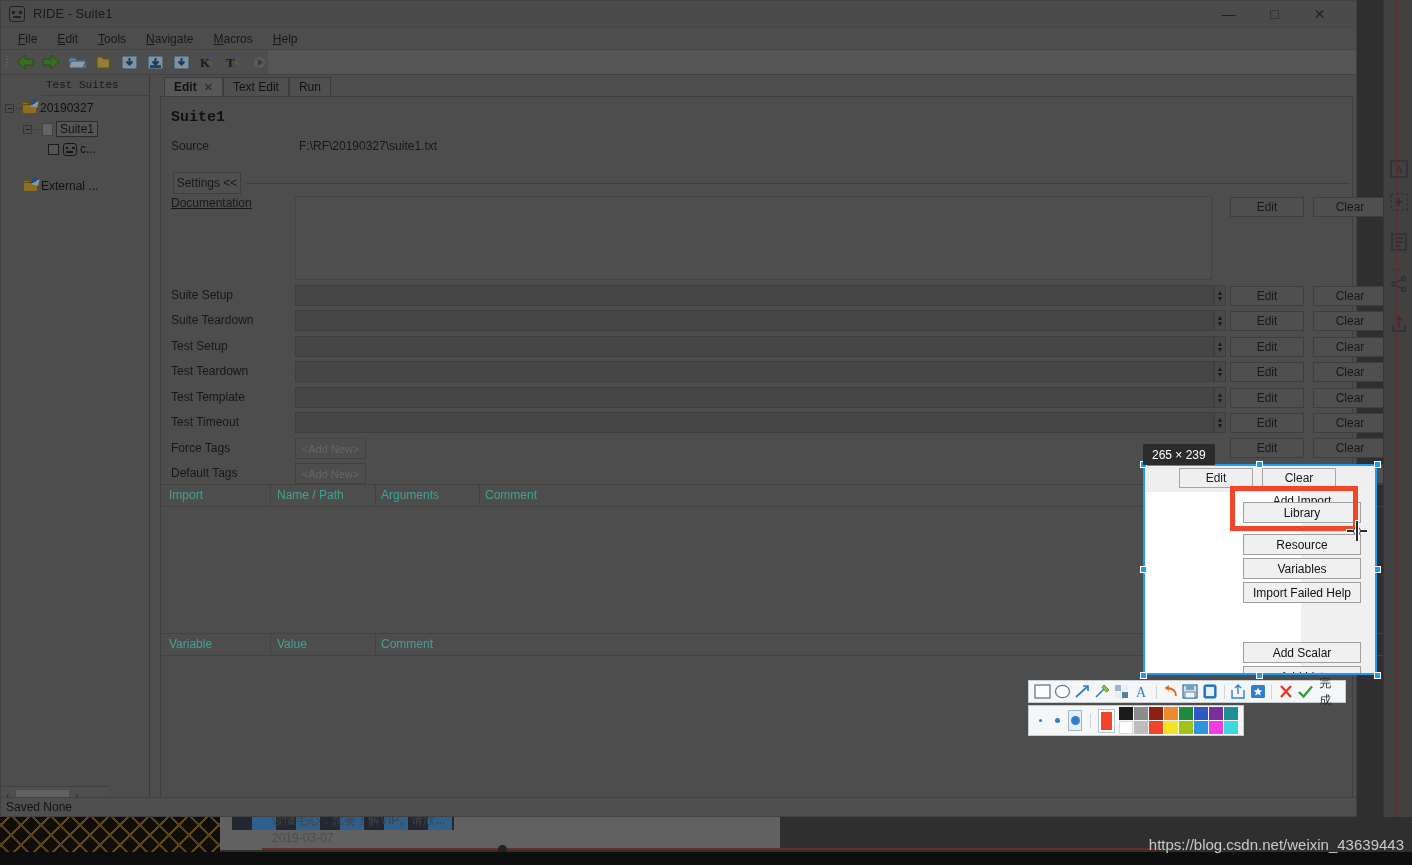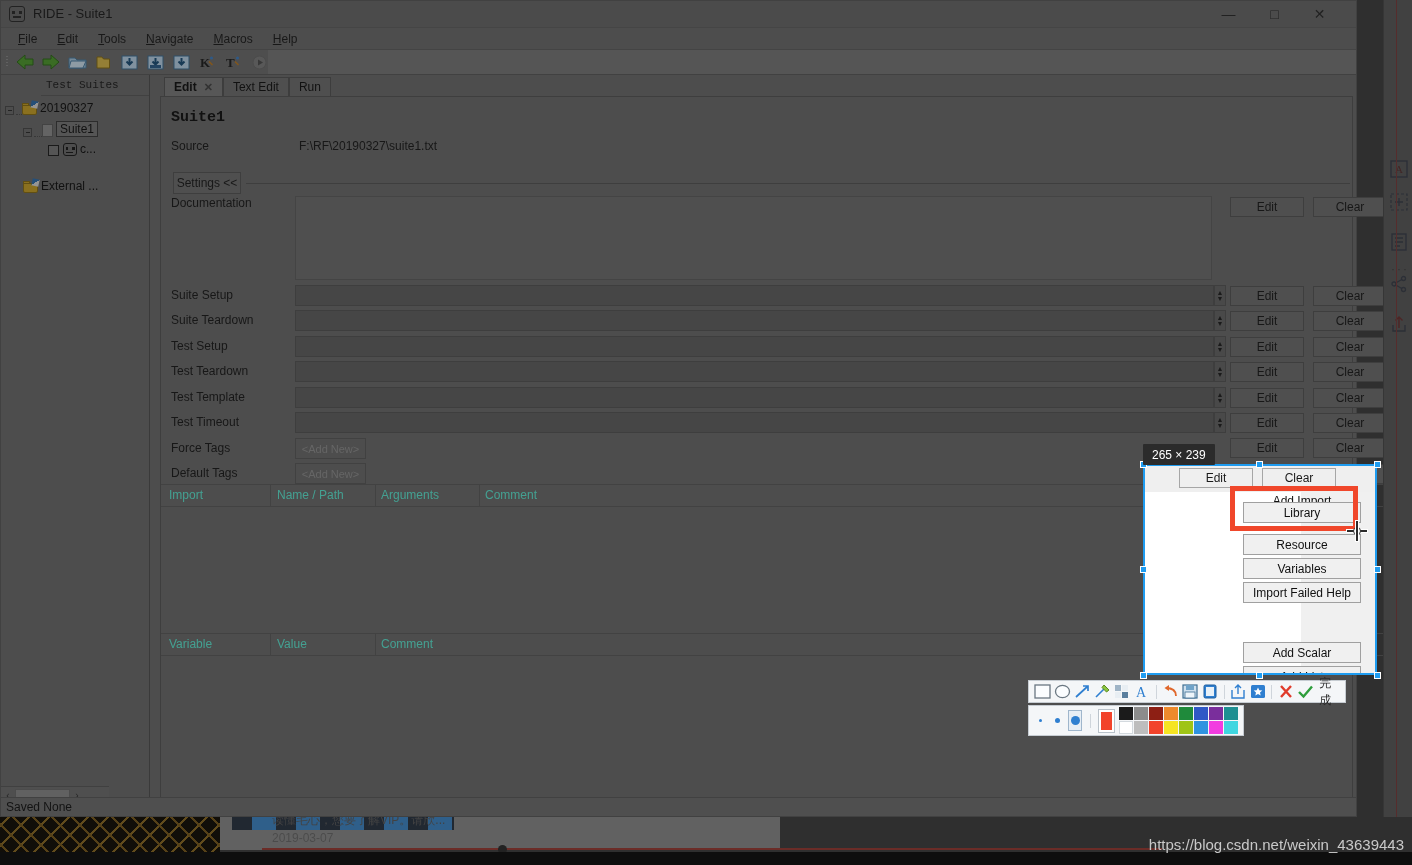--- a/index.html
+++ b/index.html
@@ -53,21 +53,21 @@
   #tb-grip:before{content:"";position:absolute;left:3px;top:4px;width:2px;height:12px;
     background:repeating-linear-gradient(#8a8a8a 0 1px,transparent 1px 3px);}
   .tbi{width:26px;height:22px;display:flex;align-items:center;justify-content:center;position:relative;}
   #toolbar-rest{position:absolute;left:267px;top:0;right:0;height:24px;background:#787878;}
 
   
   #body{display:flex;height:728px;}
   #tree-panel{width:108px;background:#6c6c6c;border-right:1px solid #4f4f4f;position:relative;padding-left:40px;}
   #tree-title{font-family:"Liberation Mono", monospace;font-size:11px;color:#202020;padding:4px 0 4px 5px;
      border-bottom:1px solid #5a5a5a;background:#6c6c6c;}
-  .tnode{position:absolute;font-size:12px;color:#111;white-space:nowrap;display:flex;align-items:flex-end;}
+  .tnode{position:absolute;font-size:12px;color:#111;white-space:nowrap;display:flex;align-items:center;}
   .tbox{width:9px;height:9px;border:1px solid #4a4a4a;background:#6c6c6c;position:relative;margin-right:2px;
      display:inline-block;box-sizing:border-box;}
   .tbox:before{content:"";position:absolute;left:1.5px;top:3px;width:4px;height:1px;background:#2c2c2c;}
   .dots{border-top:1px dotted #4d4d4d;}
   .folder{width:15px;height:12px;margin-right:3px;position:relative;display:inline-block;}
   .folder:before{content:"";position:absolute;left:0;top:2px;width:15px;height:10px;background:#c9a227;
      border:1px solid #8a6f14;box-sizing:border-box;border-radius:0 2px 2px 2px;}
   .folder:after{content:"";position:absolute;left:0;top:0;width:7px;height:3px;background:#c9a227;
      border:1px solid #8a6f14;box-sizing:border-box;}
   .pencil{position:absolute;right:-1px;top:-2px;width:7px;height:7px;
@@ -354,21 +354,21 @@
 
       <div id="editor-surface">
 
         <div id="suite-name">Suite1</div>
         <div id="src-label">Source</div>
         <div id="src-value">F:\RF\20190327\suite1.txt</div>
 
         <div id="settings-btn">Settings &lt;&lt;</div>
         <div id="settings-rule"></div>
 
-        <div class="slabel" style="top:99px;">Documentation</div>
+        <div class="slabel" style="top:99px;text-decoration:underline;">Documentation</div>
         <div id="doc-field"></div>
         <div class="sbtn" style="left:1069px;top:100px;">Edit</div>
         <div class="sbtn" style="left:1152px;top:100px;">Clear</div>
 
         <div class="slabel" style="top:191px;">Suite Setup</div>
         <div class="sfield" style="left:134px;top:188px;width:919px;height:21px;"></div>
         <div class="spin" style="left:1053px;top:188px;">
             <span>▲</span>
             <span>▼</span>
           </div>

